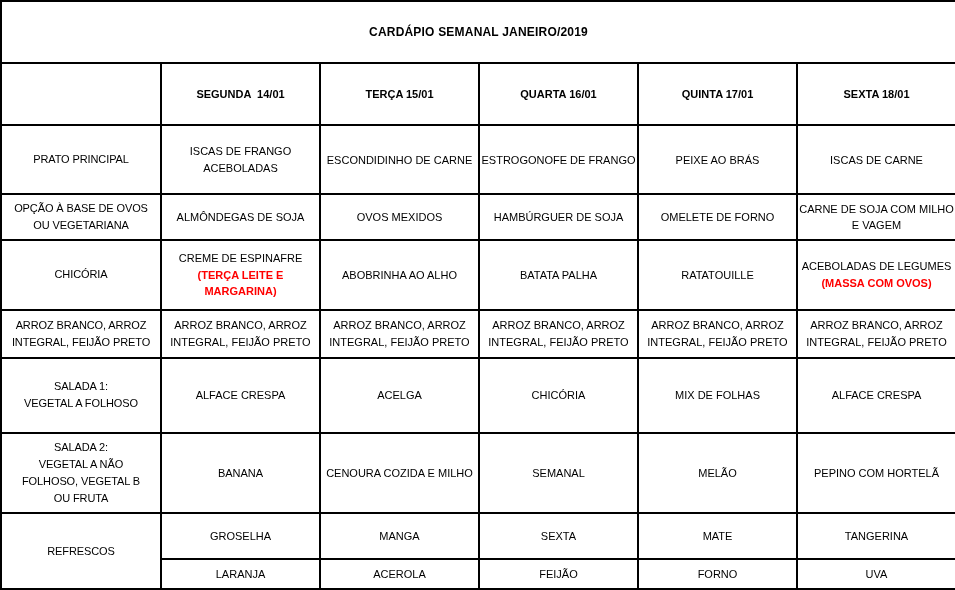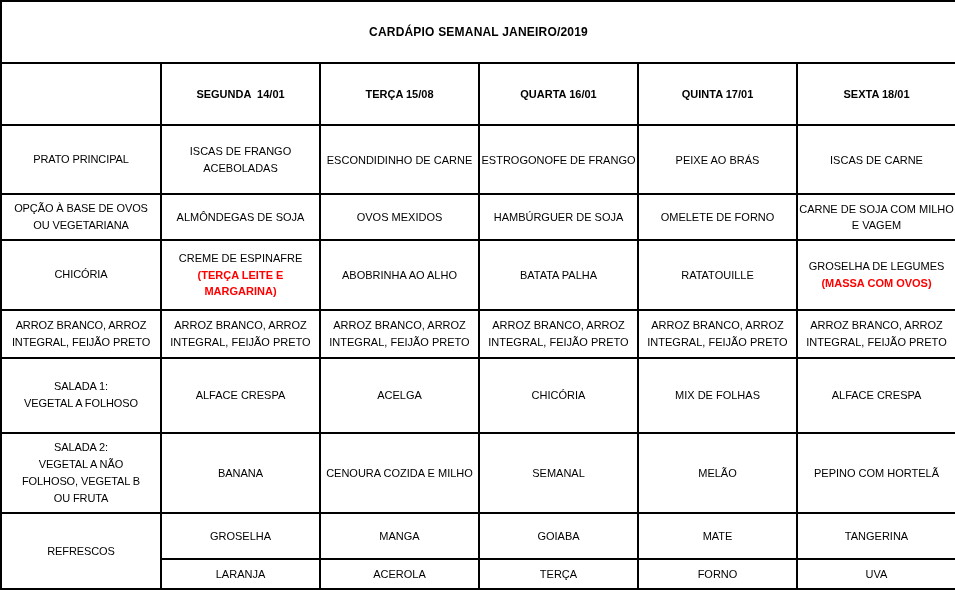--- a/index.html
+++ b/index.html
@@ -64,21 +64,21 @@
   </colgroup>
 
   <tbody>
       <tr style="height:57px">
     <td colspan="6" class="title-cell">CARDÁPIO SEMANAL JANEIRO/2019</td>
   </tr>
 
   <tr style="height:58px">
     <td class="corner"></td>
     <td class="day">SEGUNDA  14/01</td>
-    <td class="day">TERÇA 15/08</td>
+    <td class="day">TERÇA 15/01</td>
     <td class="day">QUARTA 16/01</td>
     <td class="day">QUINTA 17/01</td>
     <td class="day">SEXTA 18/01</td>
   </tr>
 
   <tr style="height:64px">
     <td class="rowlabel">PRATO PRINCIPAL</td>
     <td class="cell">ISCAS DE FRANGO ACEBOLADAS</td>
     <td class="cell">ESCONDIDINHO DE CARNE</td>
     <td class="cell">ESTROGONOFE DE FRANGO</td>
@@ -99,21 +99,21 @@
   <tr style="height:65px">
     <td class="rowlabel">CHICÓRIA</td>
     <td class="cell">
       <div>CREME DE ESPINAFRE</div>
       <div class="warning">(TERÇA LEITE E MARGARINA)</div>
     </td>
     <td class="cell">ABOBRINHA AO ALHO</td>
     <td class="cell">BATATA PALHA</td>
     <td class="cell">RATATOUILLE</td>
     <td class="cell">
-      <div>GROSELHA DE LEGUMES</div>
+      <div>ACEBOLADAS DE LEGUMES</div>
       <div class="warning">(MASSA COM OVOS)</div>
     </td>
   </tr>
 
   <tr style="height:44px">
     <td class="rowlabel">ARROZ BRANCO, ARROZ
 INTEGRAL, FEIJÃO PRETO</td>
     <td class="cell">ARROZ BRANCO, ARROZ INTEGRAL, FEIJÃO PRETO</td>
     <td class="cell">ARROZ BRANCO, ARROZ INTEGRAL, FEIJÃO PRETO</td>
     <td class="cell">ARROZ BRANCO, ARROZ INTEGRAL, FEIJÃO PRETO</td>
@@ -140,26 +140,26 @@
     <td class="cell">CENOURA COZIDA E MILHO</td>
     <td class="cell">SEMANAL</td>
     <td class="cell">MELÃO</td>
     <td class="cell">PEPINO COM HORTELÃ</td>
   </tr>
 
   <tr style="height:42px">
     <td class="rowlabel" rowspan="2">REFRESCOS</td>
     <td class="cell">GROSELHA</td>
     <td class="cell">MANGA</td>
-    <td class="cell">GOIABA</td>
+    <td class="cell">SEXTA</td>
     <td class="cell">MATE</td>
     <td class="cell">TANGERINA</td>
   </tr>
 
   <tr style="height:28px">
     <td class="cell">LARANJA</td>
     <td class="cell">ACEROLA</td>
-    <td class="cell">TERÇA</td>
+    <td class="cell">FEIJÃO</td>
     <td class="cell">FORNO</td>
     <td class="cell">UVA</td>
   </tr>
 </tbody>
   </table>
 
 </body></html>

